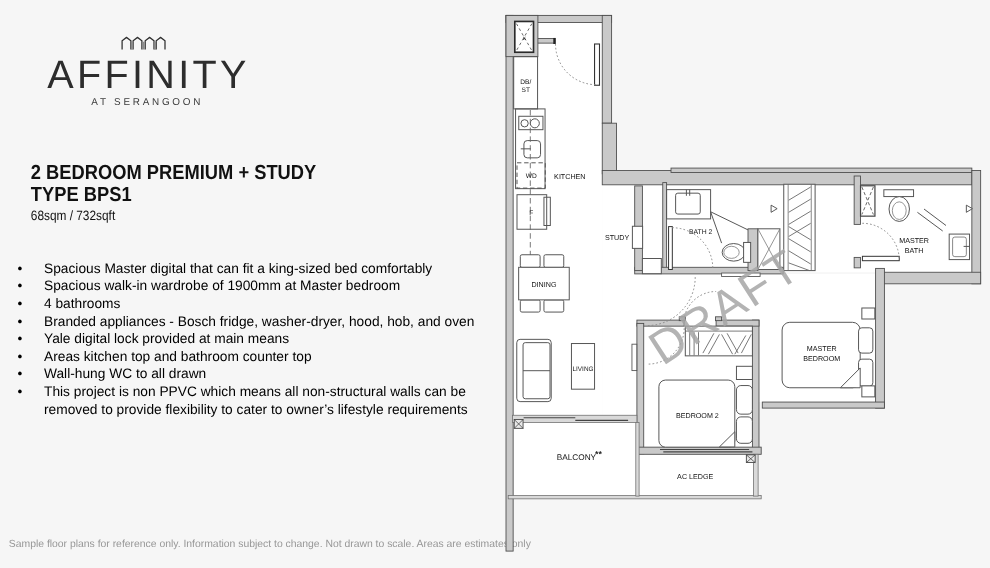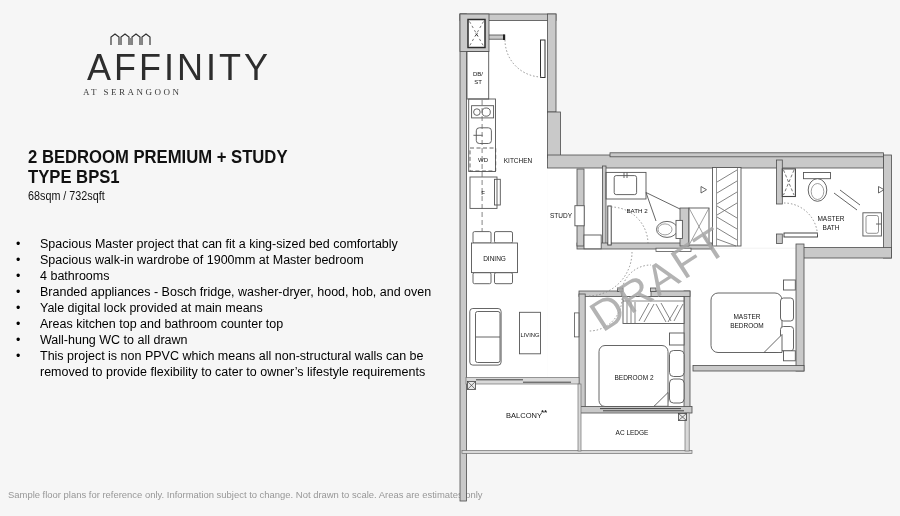--- a/index.html
+++ b/index.html
@@ -1,19 +1,19 @@
 <!DOCTYPE html>
 <html><head>
 <meta charset="utf-8">
 <style>
   html,body{margin:0;padding:0;}
   body{width:900px;height:516px;background:#f6f6f6;font-family:"Liberation Sans",sans-serif;position:relative;overflow:hidden;}
   .abs{position:absolute;}
-  #affinity{left:43px;top:47px;font-size:36px;font-weight:400;letter-spacing:3px;color:#2d2d2d;margin-left:44px;}
-  #atserangoon{left:83px;top:86.5px;font-size:9px;letter-spacing:2.5px;color:#3c3c3c;font-family:Liberation Serif, serif;}
+  #affinity{left:43px;top:47px;font-size:36px;font-weight:400;letter-spacing:3px;color:#2d2d2d;}
+  #atserangoon{left:83px;top:86.5px;font-size:9px;letter-spacing:2.5px;color:#3c3c3c;}
   #title{left:28px;top:147px;font-size:18.5px;font-weight:bold;color:#111;line-height:20px;transform:scaleX(0.9);transform-origin:0 0;white-space:nowrap;}
   #sqm{left:28px;top:188.5px;font-size:12.4px;color:#111;transform:scaleX(0.87);transform-origin:0 0;}
   #bullets{left:16px;top:236px;width:428px;font-size:12.5px;color:#000;line-height:16px;}
   #bullets td{vertical-align:top;}
   #bullets .b{width:24px;padding-right:0;}
   #footer{left:8px;top:489px;font-size:9.45px;color:#979797;}
 </style>
 </head>
 <body>
 <svg class="abs" id="logoicon" style="left:110px;top:33px" width="42" height="13" viewBox="0 0 42 13">
@@ -30,21 +30,21 @@
 </g>
 </svg>
 <div class="abs" id="affinity">AFFINITY</div>
 <div class="abs" id="atserangoon">AT SERANGOON</div>
 <div class="abs" id="title">2 BEDROOM PREMIUM + STUDY<br>TYPE BPS1</div>
 <div class="abs" id="sqm">68sqm / 732sqft</div>
 <table class="abs" id="bullets" cellspacing="0" cellpadding="0">
 <tbody>
       <tr>
         <td class="b">•</td>
-        <td>Spacious Master project that can fit a king-sized bed comfortably</td>
+        <td>Spacious Master digital that can fit a king-sized bed comfortably</td>
       </tr>
 <tr>
         <td class="b">•</td>
         <td>Spacious walk-in wardrobe of 1900mm at Master bedroom</td>
       </tr>
 <tr>
         <td class="b">•</td>
         <td>4 bathrooms</td>
       </tr>
 <tr>

